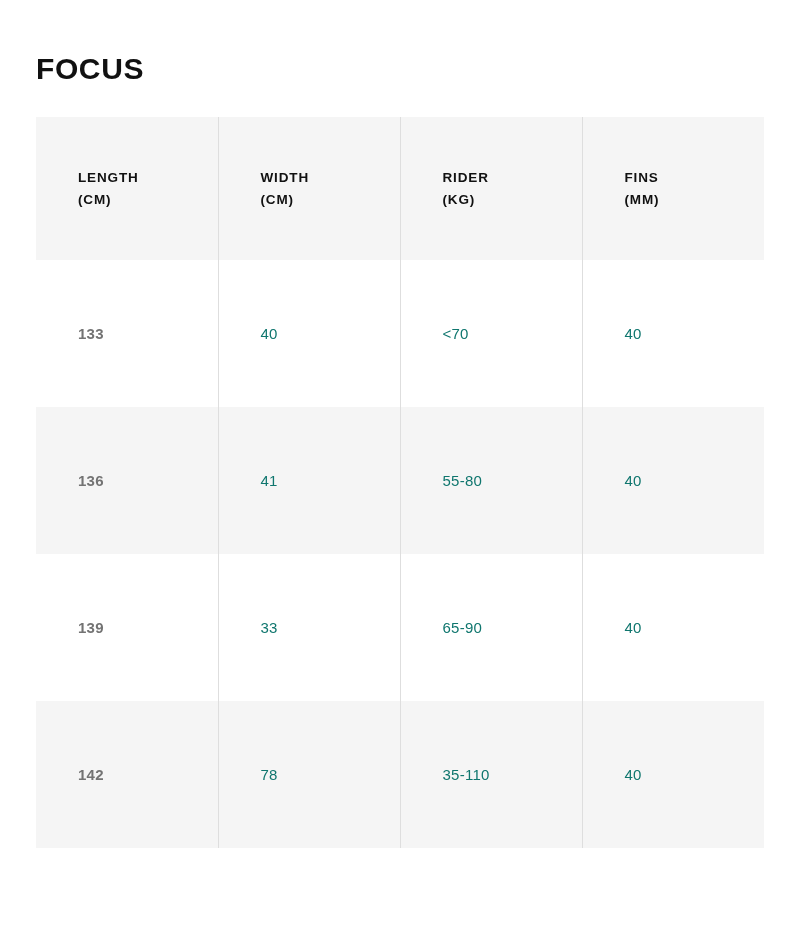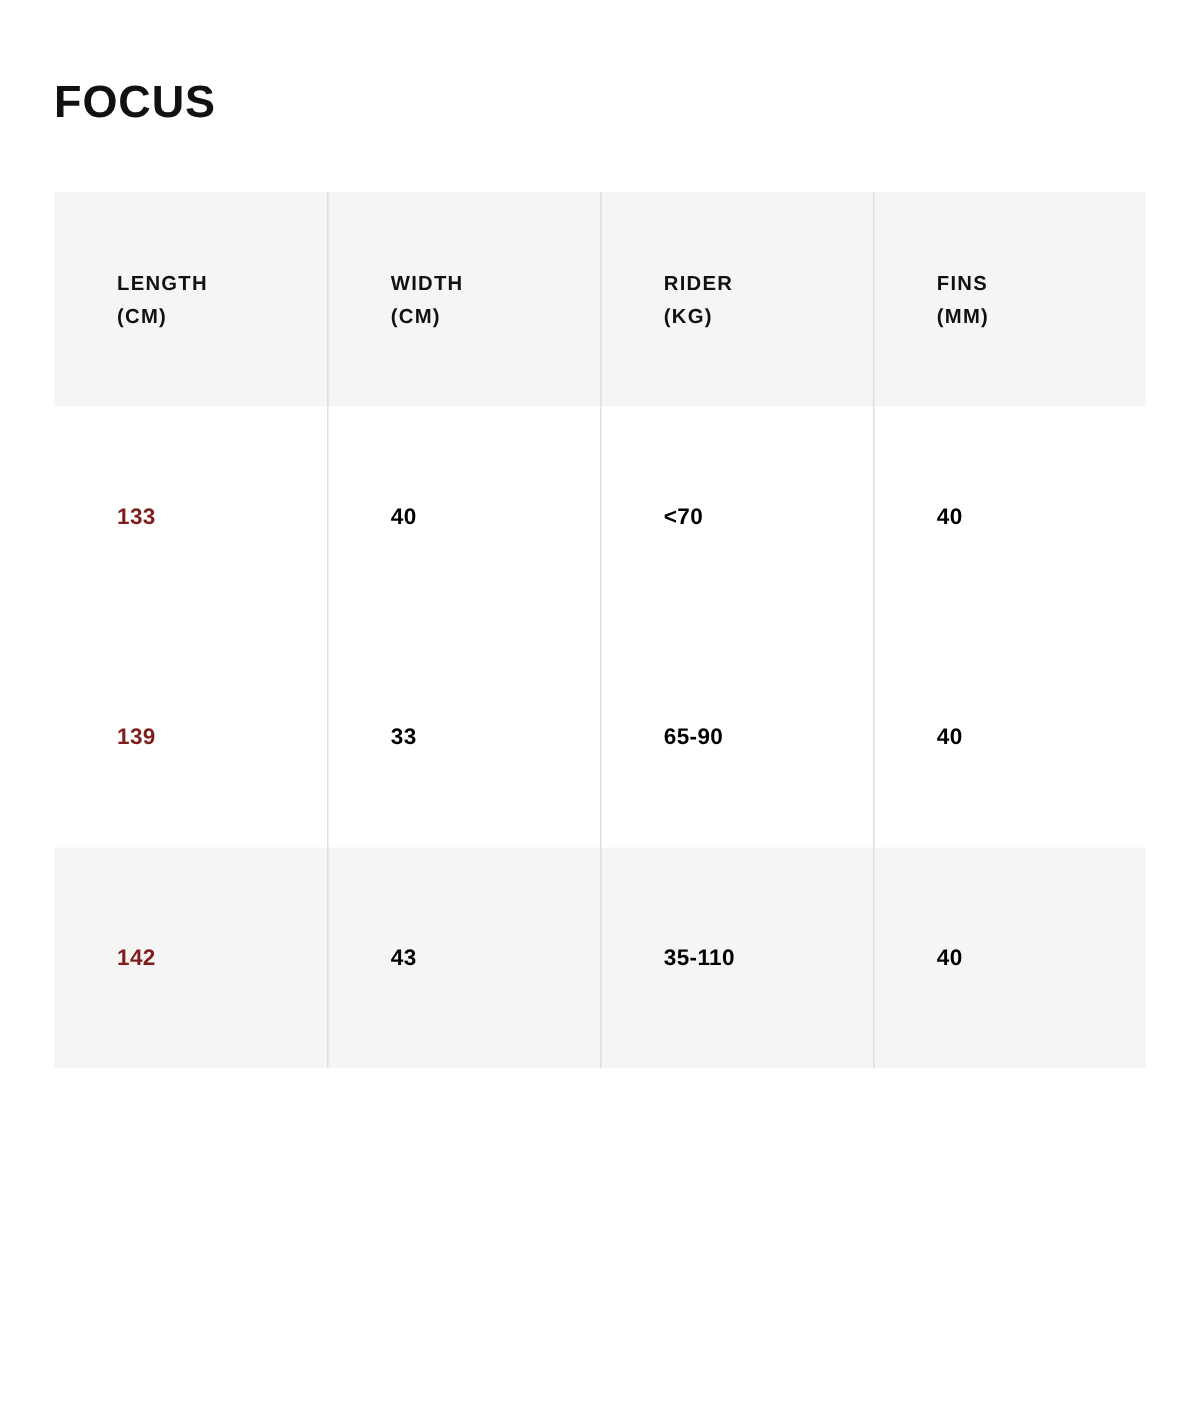--- a/index.html
+++ b/index.html
@@ -31,21 +31,21 @@
     font-weight: 700;
     letter-spacing: 0.6px;
     line-height: 1.2;
     color: #111111;
     white-space: nowrap;
   }
 
   .size-table {
     position: absolute;
     left: 36px;
-    top: 128px;
+    top: 117px;
     width: 728px;
     border-collapse: collapse;
     table-layout: fixed;
   }
 
   .size-table col {
     width: 182px;
   }
 
   .size-table th,
@@ -89,28 +89,28 @@
   tbody tr.row-shaded {
     background: #f5f5f5;
   }
 
   tbody tr.row-plain {
     background: #ffffff;
   }
 
   tbody td {
     font-size: 15px;
-    font-weight: 700;
+    font-weight: 400;
     letter-spacing: 0.25px;
-    color: #000000;
+    color: #0f766e;
   }
 
   tbody td.cell-primary {
     font-weight: 700;
-    color: #7f1d1d;
+    color: #737373;
   }
 </style>
 </head>
 <body>
 
 <div class="page">
 
   <h1 class="page-title">FOCUS</h1>
 
   <table class="size-table">
@@ -140,28 +140,34 @@
         </th>
       </tr>
     </thead>
     <tbody>
       <tr class="row-plain">
         <td class="cell-primary">133</td>
         <td>40</td>
         <td>&lt;70</td>
         <td>40</td>
       </tr>
+      <tr class="row-shaded">
+        <td class="cell-primary">136</td>
+        <td>41</td>
+        <td>55-80</td>
+        <td>40</td>
+      </tr>
       <tr class="row-plain">
         <td class="cell-primary">139</td>
         <td>33</td>
         <td>65-90</td>
         <td>40</td>
       </tr>
       <tr class="row-shaded">
         <td class="cell-primary">142</td>
-        <td>43</td>
+        <td>78</td>
         <td>35-110</td>
         <td>40</td>
       </tr>
     </tbody>
   </table>
 
 </div>
 
 </body></html>

